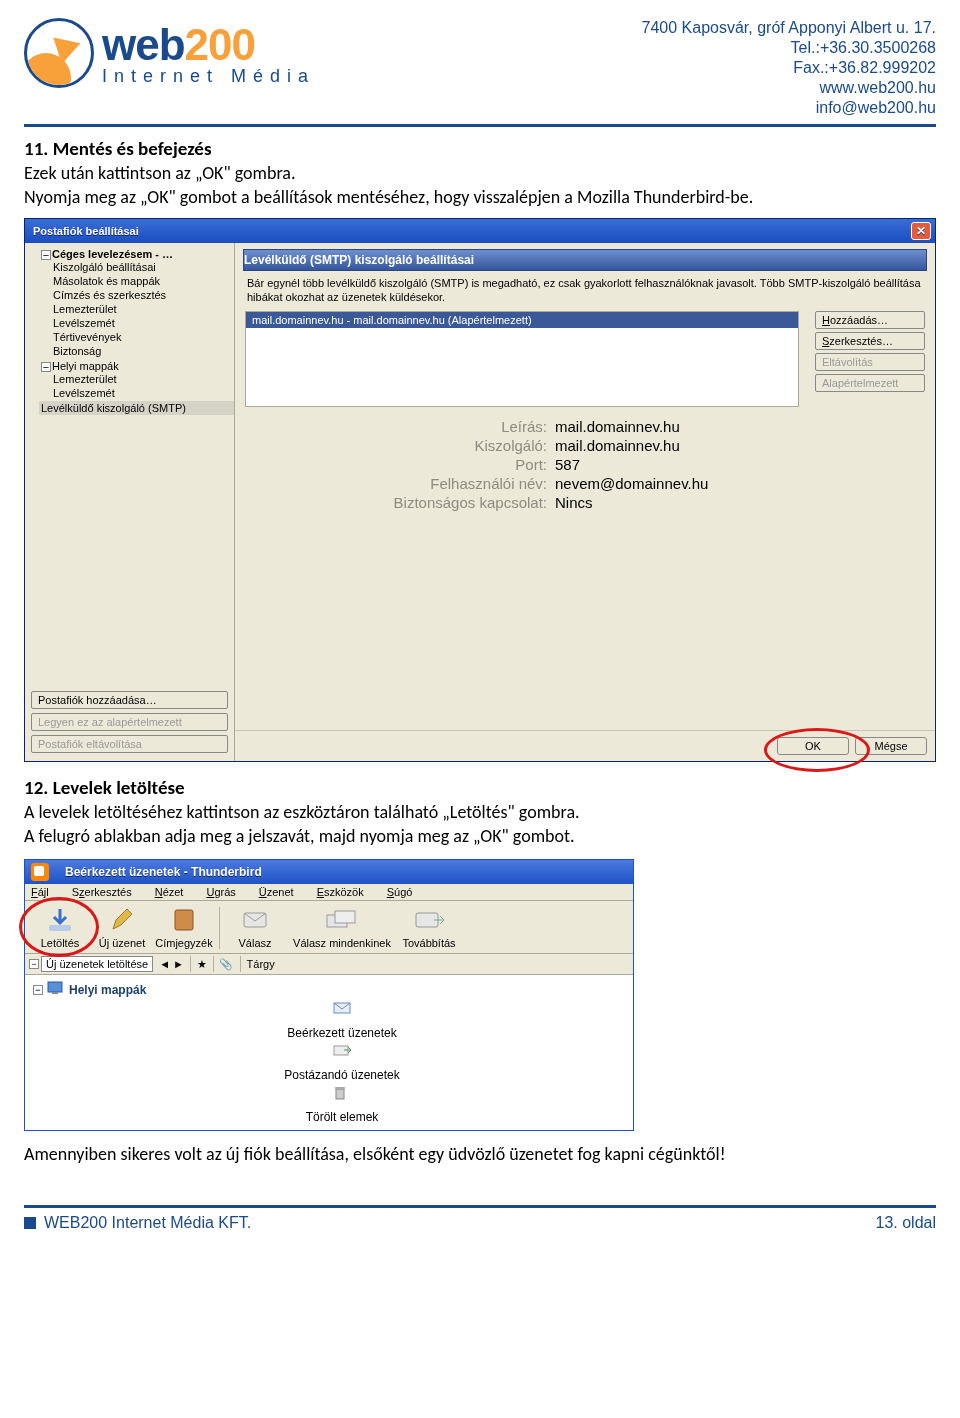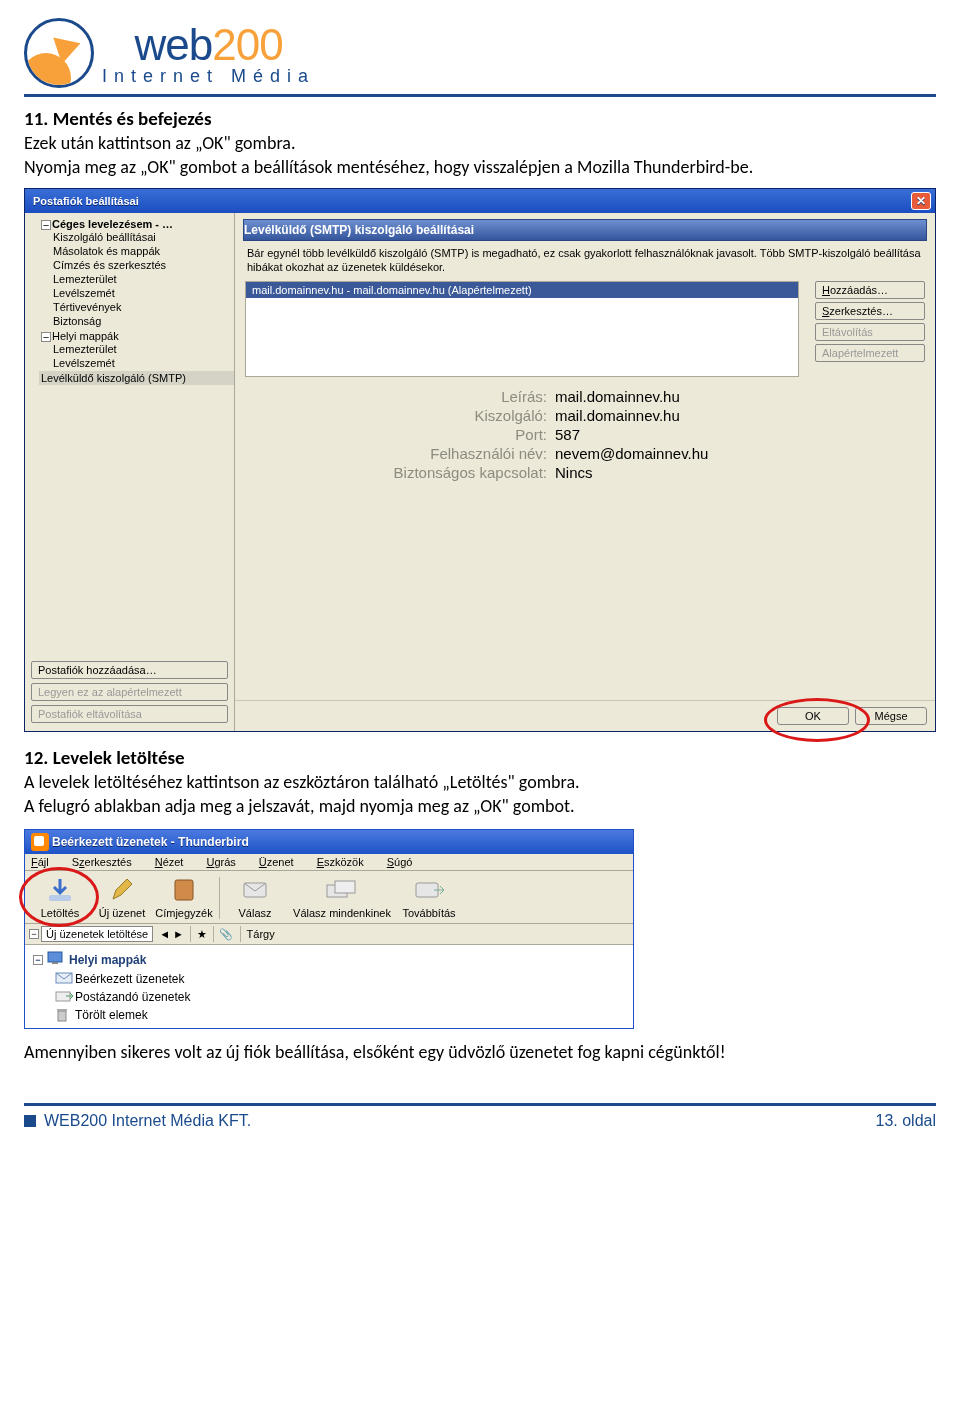--- a/index.html
+++ b/index.html
@@ -6,21 +6,21 @@
   body { width: 960px; font-family: Calibri, Arial, sans-serif; background: #fff; color: #000; }
   .page { padding: 18px 24px 0 24px; }
 
   
   .header { display: flex; justify-content: space-between; align-items: flex-start; }
   .logo { display: flex; align-items: center; gap: 8px; padding-top: 0; }
   .logo-mark { width: 70px; height: 70px; border: 3px solid #1a4a8c; border-radius: 50%; position: relative; overflow: hidden; }
   .logo-mark::before { content: ""; position: absolute; left: -6px; top: 32px; width: 50px; height: 50px; background: #f8a13a; border-radius: 50%; }
   .logo-mark::after { content: ""; position: absolute; right: 10px; top: 12px; width: 0; height: 0; border-left: 24px solid #f8a13a; border-top: 14px solid transparent; border-bottom: 14px solid transparent; transform: rotate(-18deg); }
   .logo-text { font-family: Verdana, Arial, sans-serif; }
-  .logo-text .main { font-size: 44px; font-weight: normal; color: #1a4a8c; letter-spacing: -1px; text-align: center; }
+  .logo-text .main { font-size: 44px; font-weight: bold; color: #1a4a8c; letter-spacing: -1px; }
   .logo-text .main span.orange { color: #f8a13a; font-style: normal; }
   .logo-text .sub { color: #1a4a8c; font-size: 18px; letter-spacing: 7px; margin-top: -4px; }
   .contact { font-size: 16px; color: #1a4a8c; text-align: right; font-family: Arial, sans-serif; line-height: 1.25; }
   .hr { border: 0; border-top: 3px solid #1a4a8c; margin: 6px 0 10px 0; }
 
   
   h3.sec { font-size: 19px; font-weight: bold; margin: 4px 0 2px 0; }
   p.body { font-size: 18px; margin: 2px 0; }
 
   
@@ -49,37 +49,37 @@
   .details .row { display: flex; font-size: 15px; padding: 1px 0; }
   .details .lab { width: 320px; text-align: right; color: #8e8b80; padding-right: 8px; }
   .details .val { color: #000; }
   .dlg-action { display: flex; justify-content: flex-end; gap: 6px; padding: 6px 8px; margin-top: auto; border-top:1px solid #c9c6b8; }
   .wbtn2 { background: #ece9d8; border: 1px solid #888; border-radius: 3px; padding: 2px 0; width: 72px; text-align: center; font-size: 11px; }
   .circ { position: relative; }
   .circ::before { content: ""; position: absolute; left: -14px; top: -10px; width: 100px; height: 38px; border: 3px solid #da1818; border-radius: 50%; }
 
   
   .tb { border: 1px solid #1f50c8; margin: 12px 0; width: 610px; font-family: Tahoma, Arial, sans-serif; font-size: 12px; }
-  .tb .titlebar2 { background: linear-gradient(#4b7adf, #1e53c6); color: #fff; padding: 3px 6px; font-weight: bold; display: flex; align-items: center; gap: 3px; text-shadow: 0 1px 0 #0a246a; }
+  .tb .titlebar2 { background: linear-gradient(#4b7adf, #1e53c6); color: #fff; padding: 3px 6px; font-weight: bold; display: flex; align-items: center; gap: 16px; text-shadow: 0 1px 0 #0a246a; }
   .tb-ico { width: 18px; height: 18px; background: #f80; border-radius: 3px; position:relative; }
   .tb-ico::after{content:"";position:absolute;left:3px;top:3px;width:10px;height:10px;background:#fff;border-radius:2px;}
   .menu { background: #ece9d8; border-bottom: 1px solid #aca899; padding: 2px 6px; font-size: 11px; display: flex; gap: 23px; }
   .menu span u { text-decoration: underline; }
   .toolbar { background: #ece9d8; display: flex; align-items: flex-end; gap: 0; padding: 2px 4px 0 4px; border-bottom: 1px solid #aca899; }
   .tbtn { width: 62px; text-align: center; font-size: 11px; padding: 2px 2px 4px 2px; position: relative; }
   .tbtn .tico { width: 36px; height: 30px; margin: 0 auto 2px; display:flex; align-items:center; justify-content:center; color:#6a6a6a; }
   .toolbar .sep { width: 1px; background: #b4b0a2; align-self: stretch; margin: 4px 4px; }
   .tb .circ2::before { content: ""; position: absolute; left: -10px; top: -6px; width: 74px; height: 54px; border: 3px solid #da1818; border-radius: 50%; }
   .subtool { display:flex; align-items:center; gap:2px; background:#ece9d8; border-bottom:1px solid #aca899; padding:2px 4px; font-size:11px;}
   .subtool .box { border:1px solid #888; background:#fff; padding:1px 4px; margin-right:4px; flex:0 0 auto; }
   .subtool .sep2 { width:1px; background:#b4b0a2; height:16px; margin:0 4px;}
   .folders { background:#fff; font-size:12px; padding:4px 0; }
   .folders .root { font-weight: bold; color:#1e3f76; padding:2px 8px; display:flex; align-items:center; gap:4px;}
   .folders ul { list-style:none; padding-left: 26px; }
-  .folders li { padding:2px 4px; display:flex; gap:2px; color:#000;}
+  .folders li { padding:2px 4px; display:flex; align-items:center; gap:10px; color:#000;flex-direction:column;}
   .fico { width:18px; height:14px; display:inline-block; }
 
   
   .fhr { border: 0; border-top: 3px solid #1a4a8c; margin: 40px 0 6px 0; }
   .footer { display: flex; justify-content: space-between; align-items: center; padding: 0 0 14px 0; font-family: Arial, sans-serif; }
   .footer .l { display: flex; align-items: center; gap: 8px; color: #1a4a8c; font-size: 16px; }
   .footer .sq { width: 12px; height: 12px; background: #1a4a8c; }
   .footer .r { color: #1a4a8c; font-size: 16px; }
 
   .u { text-decoration: underline; }
@@ -89,20 +89,27 @@
 
 <div class="page">
 
   <div class="header">
     <div class="logo">
       <div class="logo-mark"></div>
       <div class="logo-text">
         <div class="main"><span>web</span><span class="orange">200</span></div>
         <div class="sub">Internet Média</div>
       </div>
+    </div>
+    <div class="contact">
+      <div>7400 Kaposvár, gróf Apponyi Albert u. 17.</div>
+      <div>Tel.:+36.30.3500268</div>
+      <div>Fax.:+36.82.999202</div>
+      <div>www.web200.hu</div>
+      <div>info@web200.hu</div>
     </div>
   </div>
   <hr class="hr">
 
   <h3 class="sec">11. Mentés és befejezés</h3>
   <p class="body">Ezek után kattintson az „OK" gombra.</p>
   <p class="body">Nyomja meg az „OK" gombot a beállítások mentéséhez, hogy visszalépjen a Mozilla Thunderbird-be.</p>
 
   <div class="dialog">
     <div class="titlebar">

